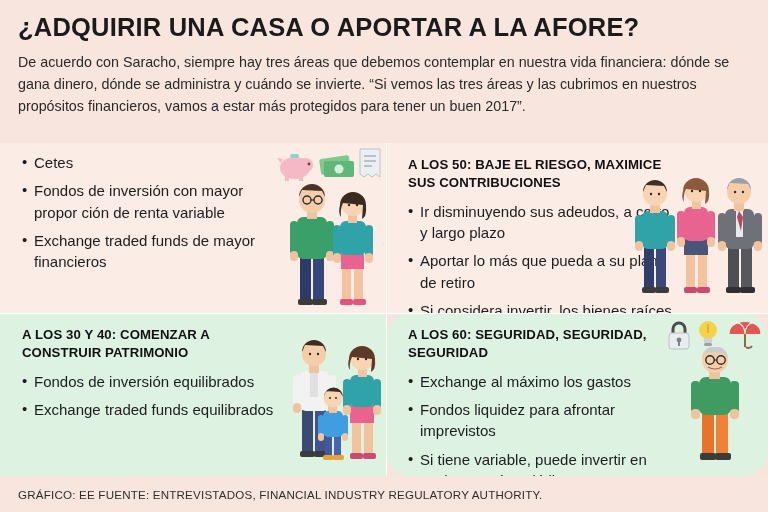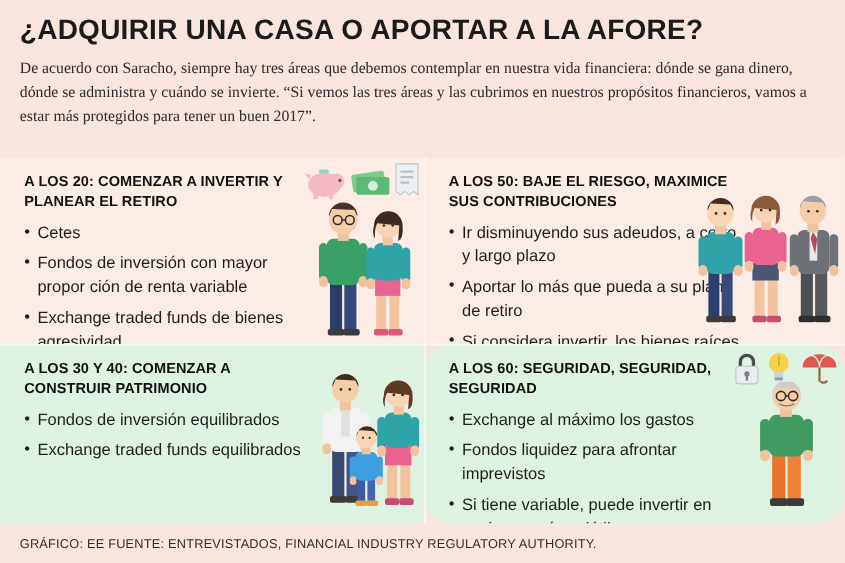--- a/index.html
+++ b/index.html
@@ -40,21 +40,20 @@
     line-height: 1.05;
     margin: 0 0 10px 0;
     white-space: nowrap;
   }
   .subtitle {
     font-size: 14.3px;
     color: #2a2a2a;
     line-height: 1.55;
     margin: 0;
     max-width: 735px;
-    font-family: Liberation Serif, serif;
   }
 
   
   .grid {
     position: absolute;
     left: 0; top: 143px;
     width: 768px;
     height: 333px;
   }
   .quad {
@@ -137,25 +136,24 @@
 <div id="page">
 
   <div class="header">
     <h1 class="title">¿ADQUIRIR UNA CASA O APORTAR A LA AFORE?</h1>
     <p class="subtitle">De acuerdo con Saracho, siempre hay tres áreas que debemos contemplar en nuestra vida financiera: dónde se gana dinero, dónde se administra y cuándo se invierte. “Si vemos las tres áreas y las cubrimos en nuestros propósitos financieros, vamos a estar más protegidos para tener un buen 2017”.</p>
   </div>
 
   <div class="grid">
 
     <div class="quad q-tl">
-      <div class="q-head">A LOS 20: COMENZAR A INVERTIR Y PLANEAR EL RETIRO</div>
       <ul class="q-list">
         <li>Cetes</li>
         <li>Fondos de inversión con mayor propor ción de renta variable</li>
-        <li>Exchange traded funds de bienes agresividad</li>
+        <li>Exchange traded funds de mayor financieros</li>
       </ul>
 
       <div class="art" style="left:276px; top:6px;">
         <svg width="40" height="34" viewBox="0 0 40 34">
           <ellipse cx="19" cy="19" rx="15" ry="11" fill="#f4b9c4"></ellipse>
           <circle cx="30" cy="16" r="7" fill="#f4b9c4"></circle>
           <circle cx="33" cy="15" r="1.4" fill="#6b4350"></circle>
           <rect x="14" y="5" width="9" height="4" rx="2" fill="#8fd6c2"></rect>
           <rect x="9" y="27" width="4" height="5" fill="#f4b9c4"></rect>
           <rect x="23" y="27" width="4" height="5" fill="#f4b9c4"></rect>

